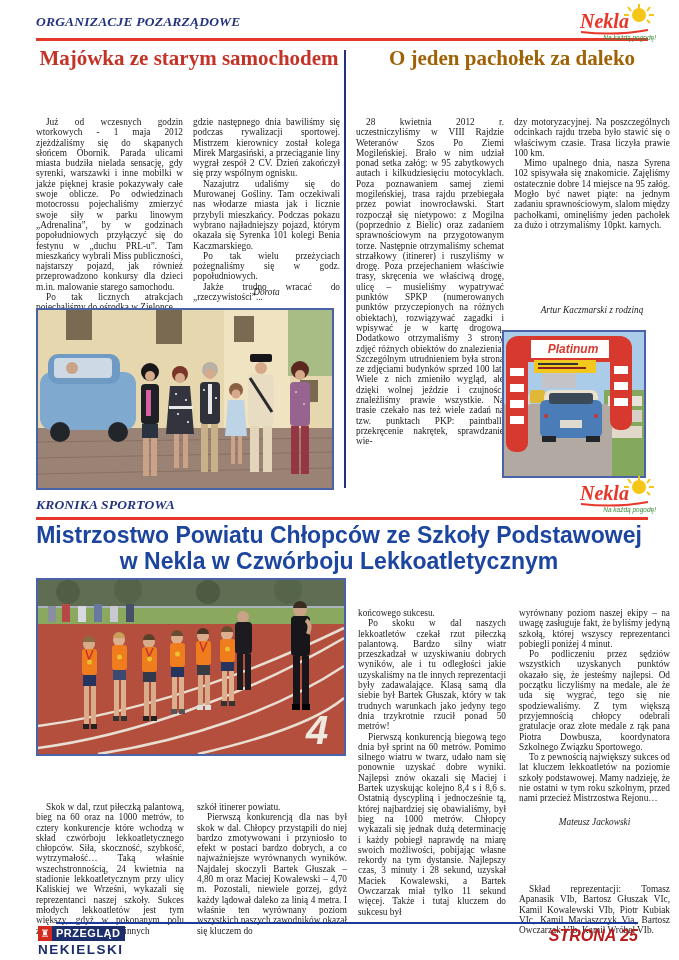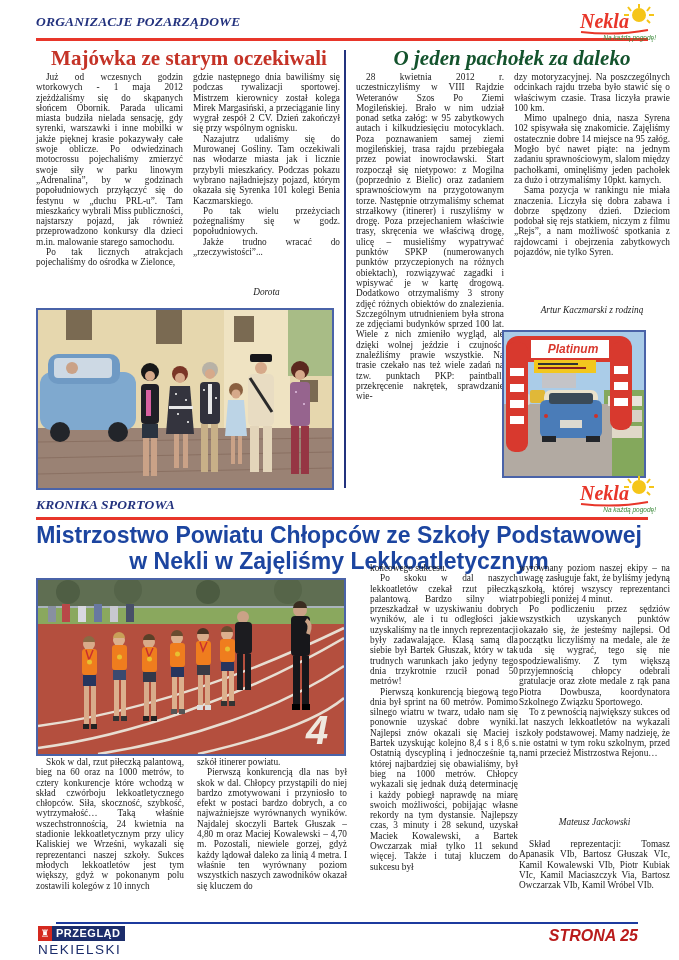--- a/index.html
+++ b/index.html
@@ -13,28 +13,28 @@
     font-size:13.5px; color:#23327e; letter-spacing:.2px; white-space:nowrap;
   }
   .rule-red { background:#e8362a; height:3px; }
   .rule-navy { background:#1c3a9e; height:2px; }
   .v-divider { width:2px; background:#23327e; }
   .art-title {
     font-family:"Liberation Serif", serif; font-weight:bold; font-size:21px;
     text-align:center; white-space:nowrap;
   }
   .title-red   { color:#c43327; }
-  .title-green { color:#14532d;font-style:italic; }
+  .title-green { color:#a16207; }
   .sport-title {
     font-family:"Liberation Sans", sans-serif; font-weight:bold; font-size:23px;
     line-height:26px; color:#1c45a0; text-align:center;
   }
   .col {
     font-family:"Liberation Serif", serif; font-size:9.3px; line-height:10.3px;
-    text-align:justify; color:#1b1b1b;
+    text-align:justify; color:#1b1b1b;margin-top:45px;
   }
   .col p { margin:0; text-indent:10px; }
   .col.cont p:first-child { text-indent:0; }
   .byline {
     font-family:"Liberation Serif", serif; font-style:italic; font-size:9.3px;
     color:#1b1b1b; text-align:center;
   }
   .photo { border:2px solid #4a63a8; background:#cfcfcf; line-height:0;text-decoration:underline; }
   .photo svg { display:block; }
   .strona {
@@ -44,21 +44,21 @@
   .pn-row { display:flex; align-items:stretch; }
   .pn-crest {
     width:14px; height:15px; background:#d4291f; color:#ffffff; font-size:10px;
     line-height:15px; text-align:center; font-family:"DejaVu Sans", sans-serif;
   }
   .pn-top {
     background:#1c2d6b; color:#ffffff; font-family:"Liberation Sans", sans-serif;
     font-weight:bold; font-size:11px; line-height:15px; padding:0 4px; letter-spacing:.5px;
   }
   .pn-bot {
-    color:#1c2d6b; font-family:"Liberation Sans", sans-serif; font-weight:normal;
+    color:#1c2d6b; font-family:"Liberation Sans", sans-serif; font-weight:bold;
     font-size:13.5px; letter-spacing:1.5px; margin-top:1px;
   }
 </style>
 </head>
 <body>
 
 <div class="abs" style="left:0;top:0;width:679px;height:746px">
 
   <div class="abs section-label" style="left:36px;top:14px">ORGANIZACJE POZARZĄDOWE</div>
   <div class="abs rule-red" style="left:36px;top:38px;width:612px"></div>
@@ -75,21 +75,21 @@
             <line x1="71" y1="16" x2="74" y2="19"></line>
         </g>
         <circle cx="63" cy="11" r="7" fill="#f5c518"></circle>
       </g>
       <text x="4" y="24" font-family="Liberation Serif, serif" font-style="italic" font-weight="bold" font-size="20" fill="#e8362a">Nekla</text>
       <path d="M5 28 Q 40 32 72 26" stroke="#e8362a" stroke-width="2" fill="none"></path>
       <text x="80" y="36" text-anchor="end" font-family="Liberation Sans, sans-serif" font-style="italic" font-size="6.5" fill="#3a8a3a">Na każdą pogodę!</text>
     </svg>
   </div>
 
-  <div class="abs art-title title-red" style="left:38px;top:46px;width:302px">Majówka ze starym oczekiwali</div>
+  <div class="abs art-title title-red" style="left:38px;top:46px;width:302px">Majówka ze starym samochodem</div>
   <div class="abs v-divider" style="left:344px;top:50px;height:438px"></div>
   <div class="abs art-title title-green" style="left:356px;top:46px;width:312px">O jeden pachołek za daleko</div>
 
   <div class="abs col" style="left:36px;top:72px;width:147px">
       <p>Już od wczesnych godzin wtorkowych - 1 maja 2012 zjeżdżaliśmy się do skąpanych słońcem Obornik. Parada ulicami miasta budziła nielada sensację, gdy syrenki, warszawki i inne mobilki w jakże pięknej krasie pokazywały całe swoje oblicze. Po odwiedzinach motocrossu pojechaliśmy zmierzyć swoje siły w parku linowym „Adrenalina”, by w godzinach popołudniowych przyłączyć się do festynu w „duchu PRL-u”. Tam mieszkańcy wybrali Miss publiczności, najstarszy pojazd, jak również przeprowadzono konkursy dla dzieci m.in. malowanie starego samochodu.</p>
       <p>Po tak licznych atrakcjach pojechaliśmy do ośrodka w Zielonce,</p>
     </div>
   <div class="abs col cont" style="left:193px;top:72px;width:147px">
       <p>gdzie następnego dnia bawiliśmy się podczas rywalizacji sportowej. Mistrzem kierownicy został kolega Mirek Margasiński, a przeciąganie liny wygrał zespół 2 CV. Dzień zakończył się przy wspólnym ognisku.</p>
       <p>Nazajutrz udaliśmy się do Murowanej Gośliny. Tam oczekiwali nas włodarze miasta jak i licznie przybyli mieszkańcy. Podczas pokazu wybrano najładniejszy pojazd, którym okazała się Syrenka 101 kolegi Benia Kaczmarskiego.</p>
@@ -182,21 +182,20 @@
       </g>
     </svg>
   </div>
 
   <div class="abs col" style="left:356px;top:72px;width:148px">
       <p>28 kwietnia 2012 r. uczestniczyliśmy w VIII Rajdzie Weteranów Szos Po Ziemi Mogileńskiej. Brało w nim udział ponad setka załóg: w 95 zabytkowych autach i kilkudziesięciu motocyklach. Poza poznawaniem samej ziemi mogileńskiej, trasa rajdu przebiegała przez powiat inowrocławski. Start rozpoczął się nietypowo: z Mogilna (poprzednio z Bielic) oraz zadaniem sprawnościowym na przygotowanym torze. Następnie otrzymaliśmy schemat strzałkowy (itinerer) i ruszyliśmy w drogę. Poza przejechaniem właściwie trasy, skręcenia we właściwą drogę, ulicę – musieliśmy wypatrywać punktów SPKP (numerowanych punktów przyczepionych na różnych obiektach), rozwiązywać zagadki i wpisywać je w kartę drogową. Dodatkowo otrzymaliśmy 3 strony zdjęć różnych obiektów do znalezienia. Szczególnym utrudnieniem była strona ze zdjęciami budynków sprzed 100 lat. Wiele z nich zmieniło wygląd, ale dzięki wolnej jeździe i czujności znaleźliśmy prawie wszystkie. Na trasie czekało nas też wiele zadań na tzw. punktach PKP: paintball, przekręcenie nakrętek, sprawdzanie wie-</p>
     </div>
   <div class="abs col cont" style="left:514px;top:72px;width:156px">
       <p>dzy motoryzacyjnej. Na poszczególnych odcinkach rajdu trzeba było stawić się o właściwym czasie. Trasa liczyła prawie 100 km.</p>
       <p>Mimo upalnego dnia, nasza Syrena 102 spisywała się znakomicie. Zajęliśmy ostatecznie dobre 14 miejsce na 95 załóg. Mogło być nawet piąte: na jednym zadaniu sprawnościowym, slalom między pachołkami, ominęliśmy jeden pachołek za dużo i otrzymaliśmy 10pkt. karnych.</p>
-      <p>Sama pozycja w rankingu nie miała znaczenia. Liczyła się dobra zabawa i dobrze spędzony dzień. Dzieciom podobał się rejs statkiem, niczym z filmu „Rejs”, a nam możliwość spotkania z rajdowcami i obejrzenia zabytkowych pojazdów, nie tylko Syren.</p>
     </div>
   <div class="abs byline" style="left:514px;top:305px;width:156px">Artur Kaczmarski z rodziną</div>
 
   <div class="abs photo" style="left:502px;top:330px;width:140px;height:144px">
     <svg width="140" height="144" viewBox="0 0 140 144">
       <rect width="140" height="82" fill="#aacce8"></rect>
       <rect x="38" y="40" width="34" height="16" fill="#c4c4c8"></rect>
       <rect x="100" y="58" width="40" height="86" fill="#84a85c"></rect>
       <rect y="72" width="108" height="72" fill="#b2aaa2"></rect>
       <g>
@@ -258,21 +257,21 @@
         <circle cx="63" cy="11" r="7" fill="#f5c518"></circle>
       </g>
       <text x="4" y="24" font-family="Liberation Serif, serif" font-style="italic" font-weight="bold" font-size="20" fill="#e8362a">Nekla</text>
       <path d="M5 28 Q 40 32 72 26" stroke="#e8362a" stroke-width="2" fill="none"></path>
       <text x="80" y="36" text-anchor="end" font-family="Liberation Sans, sans-serif" font-style="italic" font-size="6.5" fill="#3a8a3a">Na każdą pogodę!</text>
     </svg>
   </div>
 
   <div class="abs sport-title" style="left:36px;top:522px;width:606px">
     <div>Mistrzostwo Powiatu Chłopców ze Szkoły Podstawowej</div>
-    <div>w Nekli w Zajęliśmy Lekkoatletycznym</div>
+    <div>w Nekla w Czwórboju Lekkoatletycznym</div>
   </div>
 
   <div class="abs photo" style="left:36px;top:578px;width:306px;height:174px">
     <svg width="306" height="174" viewBox="0 0 306 174">
       <rect width="306" height="26" fill="#5f6e52"></rect>
       <circle cx="30" cy="12" r="12" fill="#4f5e44"></circle>
         <circle cx="90" cy="10" r="14" fill="#556449"></circle>
       <circle cx="170" cy="12" r="12" fill="#4c5b41"></circle>
         <circle cx="250" cy="10" r="14" fill="#566549"></circle>
       <line x1="0" y1="27" x2="306" y2="27" stroke="#aab4bc" stroke-width="2"></line>
@@ -384,29 +383,29 @@
     </svg>
   </div>
 
   <div class="abs col" style="left:36px;top:757px;width:148px">
       <p>Skok w dal, rzut piłeczką palantową, bieg na 60 oraz na 1000 metrów, to cztery konkurencje które wchodzą w skład czwórboju lekkoatletycznego chłopców. Siła, skoczność, szybkość, wytrzymałość… Taką właśnie wszechstronnością, 24 kwietnia na stadionie lekkoatletycznym przy ulicy Kaliskiej we Wrześni, wykazali się reprezentanci naszej szkoły. Sukces młodych lekkoatletów jest tym większy, gdyż w pokonanym polu zostawili kolegów z 10 innych</p>
     </div>
   <div class="abs col cont" style="left:197px;top:757px;width:150px">
       <p>szkół itinerer powiatu.</p>
       <p>Pierwszą konkurencją dla nas był skok w dal. Chłopcy przystąpili do niej bardzo zmotywowani i przyniosło to efekt w postaci bardzo dobrych, a co najważniejsze wyrównanych wyników. Najdalej skoczyli Bartek Głuszak – 4,80 m oraz Maciej Kowalewski – 4,70 m. Pozostali, niewiele gorzej, gdyż każdy lądował daleko za linią 4 metra. I właśnie ten wyrównany poziom wszystkich naszych zawodników okazał się kluczem do</p>
     </div>
-  <div class="abs col cont" style="left:370px;top:563px;width:148px">
+  <div class="abs col cont" style="left:358px;top:563px;width:148px">
       <p>końcowego sukcesu.</p>
       <p>Po skoku w dal naszych lekkoatletów czekał rzut piłeczką palantową. Bardzo silny wiatr przeszkadzał w uzyskiwaniu dobrych wyników, ale i tu odległości jakie uzyskaliśmy na tle innych reprezentacji były zadawalające. Klasą samą dla siebie był Bartek Głuszak, który w tak trudnych warunkach jako jedyny tego dnia trzykrotnie rzucił ponad 50 metrów!</p>
       <p>Pierwszą konkurencją biegową tego dnia był sprint na 60 metrów. Pomimo silnego wiatru w twarz, udało nam się ponownie uzyskać dobre wyniki. Najlepsi znów okazali się Maciej i Bartek uzyskując kolejno 8,4 s i 8,6 s. Ostatnią dyscypliną i jednocześnie tą, której najbardziej się obawialiśmy, był bieg na 1000 metrów. Chłopcy wykazali się jednak dużą determinację i każdy pobiegł naprawdę na miarę swoich możliwości, pobijając własne rekordy na tym dystansie. Najlepszy czas, 3 minuty i 28 sekund, uzyskał Maciek Kowalewski, a Bartek Owczarzak miał tylko 11 sekund więcej. Także i tutaj kluczem do sukcesu był</p>
     </div>
   <div class="abs col cont" style="left:519px;top:563px;width:151px">
       <p>wyrównany poziom naszej ekipy – na uwagę zasługuje fakt, że byliśmy jedyną szkołą, której wszyscy reprezentanci pobiegli poniżej 4 minut.</p>
       <p>Po podliczeniu przez sędziów wszystkich uzyskanych punktów okazało się, że jesteśmy najlepsi. Od początku liczyliśmy na medale, ale że uda się wygrać, tego się nie spodziewaliśmy. Z tym większą przyjemnością chłopcy odebrali gratulacje oraz złote medale z rąk pana Piotra Dowbusza, koordynatora Szkolnego Związku Sportowego.</p>
-      <p>To z pewnością największy sukces od lat naszych lekkoatletów na wykazali szkoły podstawowej. Mamy nadzieję, że nie ostatni w tym roku szkolnym, przed nami przecież Mistrzostwa Rejonu…</p>
+      <p>To z pewnością największy sukces od lat kluczem lekkoatletów na poziomie szkoły podstawowej. Mamy nadzieję, że nie ostatni w tym roku szkolnym, przed nami przecież Mistrzostwa Rejonu…</p>
     </div>
   <div class="abs byline" style="left:519px;top:817px;width:151px">Mateusz Jackowski</div>
   <div class="abs col" style="left:519px;top:839px;width:151px">
       <p>Skład reprezentacji: Tomasz Apanasik VIb, Bartosz Głuszak VIc, Kamil Kowalewski VIb, Piotr Kubiak VIc, Kamil Maciaszczyk Via, Bartosz Owczarzak VIb, Kamil Wróbel VIb.</p>
     </div>
 
   <div class="abs rule-navy" style="left:56px;top:922px;width:582px"></div>
   <div class="abs" style="left:38px;top:926px">
     <div class="pn-row">
       <div class="pn-crest">♜</div>

